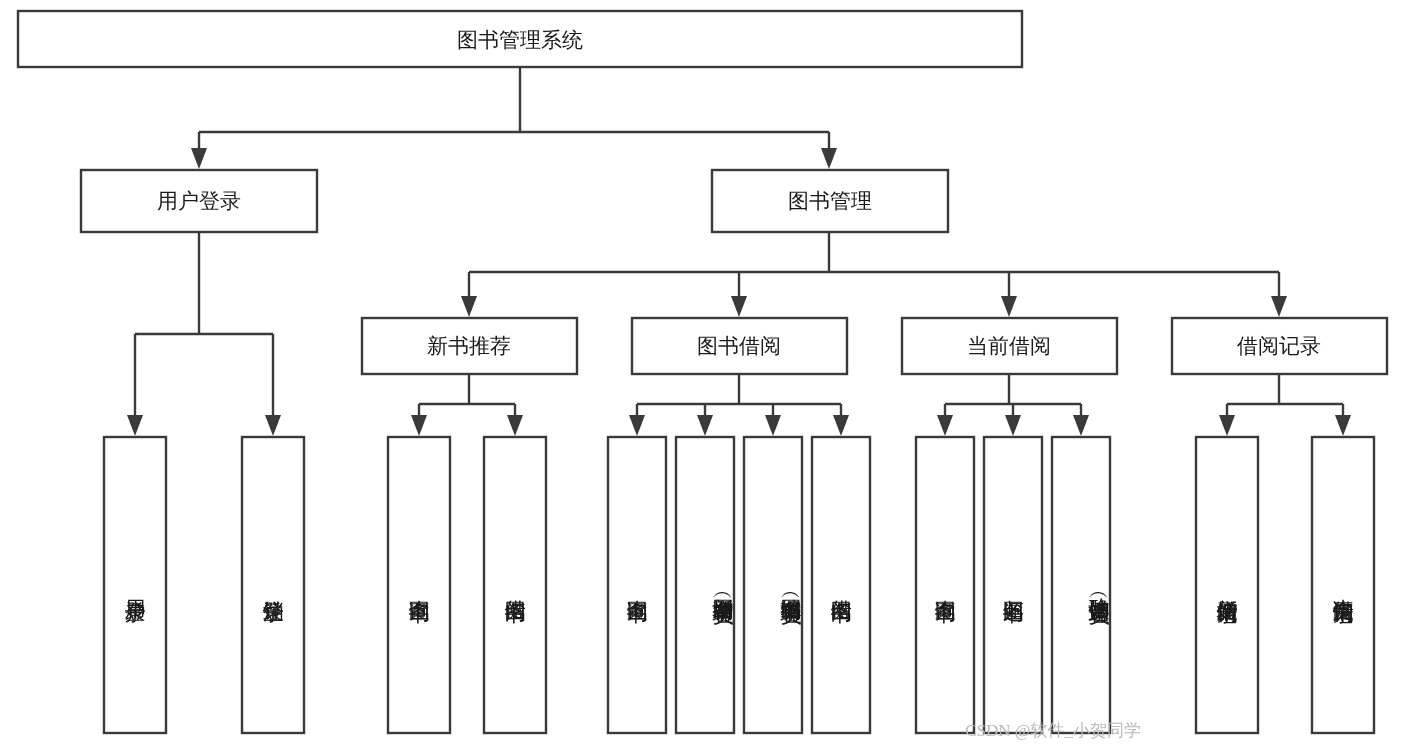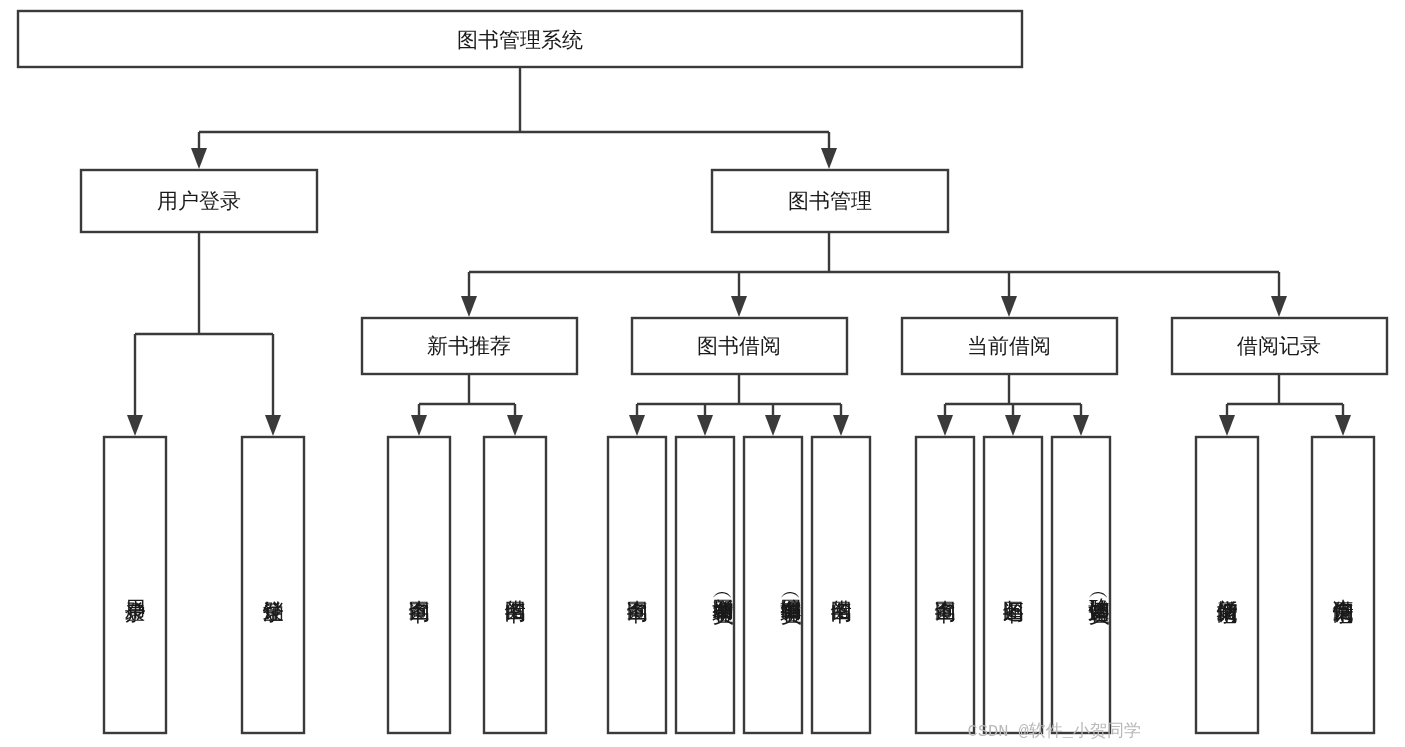--- a/index.html
+++ b/index.html
@@ -62,21 +62,21 @@
     align-items: center;
     justify-content: center;
     text-align: center;
     white-space: nowrap;
     pointer-events: none;
   }
   .watermark {
     position: absolute;
     right: 8px;
     bottom: 5px;
-    font-family: Liberation Mono, monospace;
+    font-family: Liberation Serif, serif;
     font-size: 17px;
     color: #b9b9b9;
     white-space: nowrap;
   }
 </style>
 </head>
 <body>
 
 <div id="diagram-root">
 

